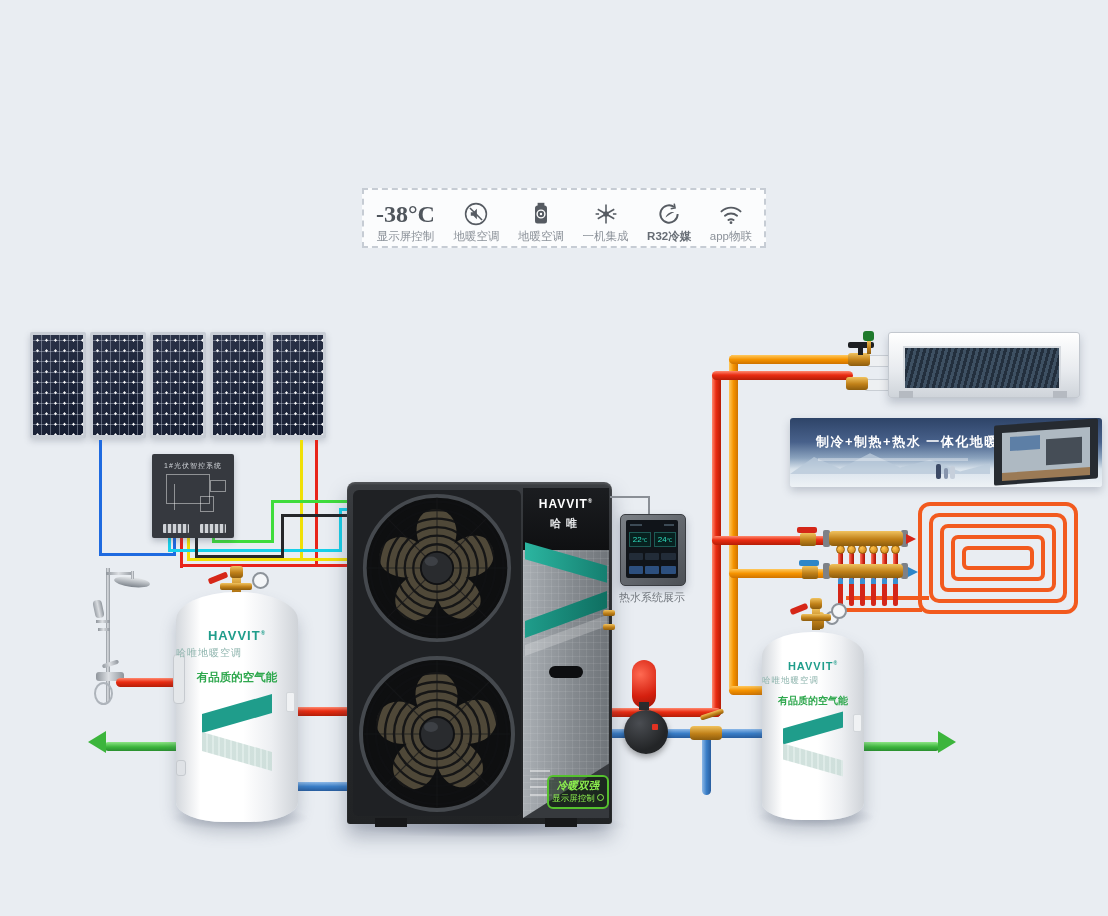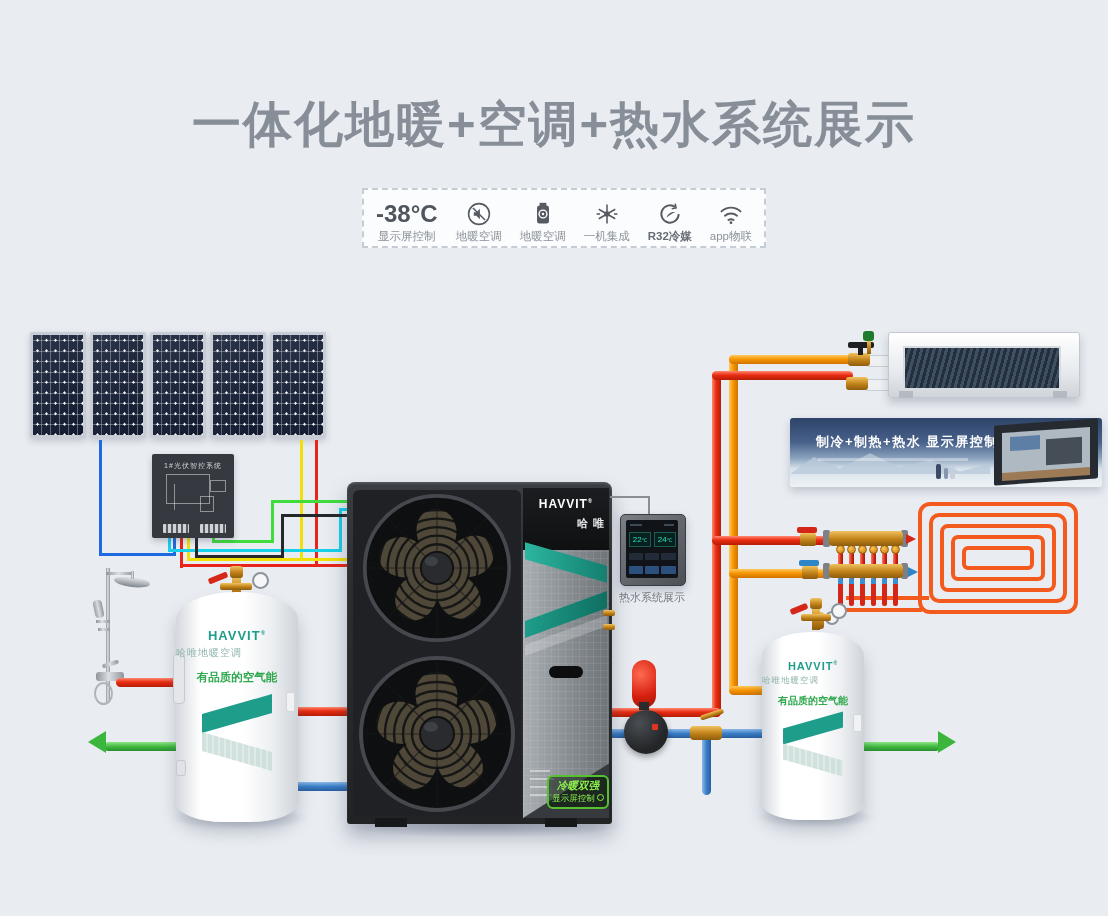--- a/index.html
+++ b/index.html
@@ -6,21 +6,21 @@
   body{font-family:"Liberation Sans","DejaVu Sans",sans-serif;background:#e9edf2;}
   .stage{position:relative;width:1108px;height:916px;background:#e9edf2;overflow:hidden;}
   .abs{position:absolute;}
   
   .page-title{position:absolute;left:0;top:92px;width:1108px;text-align:center;
     font-size:49px;font-weight:800;color:#878e97;letter-spacing:2px;}
   .feature-bar{position:absolute;left:362px;top:188px;width:404px;height:60px;
     background:#fbfcfd;border:2px dashed #c6ccd4;display:flex;align-items:center;
     justify-content:space-between;padding:0 12px;box-sizing:border-box;}
   .feat{display:flex;flex-direction:column;align-items:center;justify-content:flex-end;height:52px;}
-  .feat-temp{font-size:24px;font-weight:800;color:#4f555c;line-height:26px;}
+  .feat-temp{font-size:24px;font-weight:800;color:#4f555c;line-height:26px;font-family:Liberation Serif, serif;}
   .feat-label{font-size:11.5px;color:#8b9199;margin-top:2px;white-space:nowrap;}
   .feat-label.bold{color:#666c74;font-weight:700;}
   .ficon{width:26px;height:26px;}
   
   .solar-panel{position:absolute;top:332px;width:56px;height:106px;box-sizing:border-box;
     border:3px solid #c9ced6;border-radius:2px;
     background-color:#151e36;
     background-image:
       radial-gradient(circle 1.1px,rgba(255,255,255,.95) 0 1.1px,transparent 1.4px),
       repeating-linear-gradient(90deg,transparent 0 8px,rgba(225,232,245,.35) 8px 9px),
@@ -86,21 +86,20 @@
   .therm-cell{position:absolute;background:#07211f;border:1px solid #1d5a55;color:#2fe0c0;
     font-size:8px;text-align:center;line-height:13px;box-sizing:border-box;}
   .therm-btn{position:absolute;background:#222c38;border-radius:1px;}
   .therm-btn2{position:absolute;background:#2c4f7e;border-radius:1px;}
 </style>
 </head>
 <body>
 
 <div class="stage">
 
-  <div class="page-title">一体化地暖+空调+热水系统展示</div>
 
   <div class="feature-bar">
     <div class="feat">
       <div class="feat-temp">-38°C</div>
       <div class="feat-label">显示屏控制</div>
     </div>
     <div class="feat">
       <svg class="ficon" viewBox="0 0 30 30" fill="none" stroke="#565b62" stroke-width="1.8">
         <circle cx="15" cy="15" r="12"></circle>
           <path d="M9 13v4h3l4 4V9l-4 4H9z" fill="#565b62" stroke="none"></path>
@@ -255,21 +254,21 @@
   <div class="abs" style="left:823px;top:563px;width:7px;height:16px;background:#7d8187;border-radius:2px;"></div>
   <div class="abs" style="left:901px;top:563px;width:7px;height:16px;background:#7d8187;border-radius:2px;"></div>
   <div class="abs brass" style="left:829px;top:564px;width:74px;height:14px;border-radius:4px;"></div>
   <div class="abs" style="left:906px;top:534px;width:0;height:0;border-top:5px solid transparent;border-bottom:5px solid transparent;border-left:10px solid #d42618;"></div>
   <div class="abs" style="left:908px;top:567px;width:0;height:0;border-top:5px solid transparent;border-bottom:5px solid transparent;border-left:10px solid #2e86c8;"></div>
   <div class="abs brass" style="left:812px;top:612px;width:12px;height:17px;border-radius:3px;"></div>
   <div class="gauge" style="left:825px;top:611px;width:14px;height:14px;"></div>
 
   <div class="abs" style="left:790px;top:418px;width:312px;height:69px;border-radius:3px;overflow:hidden;background:linear-gradient(180deg,#2e4468 0%,#48618b 35%,#8aa2bd 58%,#d9e3ec 74%,#eef2f6 100%);box-shadow:0 4px 8px rgba(60,70,95,.25);">
     <div class="abs" style="left:0;top:30px;width:200px;height:26px;background:#b9c9d9;opacity:.8;clip-path:polygon(0 100%,12% 35%,25% 80%,40% 20%,55% 75%,70% 45%,85% 90%,100% 60%,100% 100%);"></div>
-    <div class="abs" style="left:26px;top:15px;font-size:13px;font-weight:800;color:#ffffff;letter-spacing:1.5px;">制冷+制热+热水  显示屏控制</div>
+    <div class="abs" style="left:26px;top:15px;font-size:13px;font-weight:800;color:#ffffff;letter-spacing:1.5px;">制冷+制热+热水  一体化地暖</div>
     <div class="abs" style="left:28px;top:40px;width:150px;height:3px;background:rgba(255,255,255,.35);"></div>
     <div class="abs" style="left:146px;top:46px;width:5px;height:15px;border-radius:2px;background:#3c4a66;"></div>
     <div class="abs" style="left:154px;top:50px;width:4px;height:11px;border-radius:2px;background:#8795ad;"></div>
     <div class="abs" style="left:160px;top:48px;width:5px;height:13px;border-radius:2px;background:#c6cfdb;"></div>
     <div class="abs" style="left:204px;top:4px;width:104px;height:60px;background:#262b31;transform:skewY(-4deg);border-radius:2px;"></div>
     <div class="abs" style="left:212px;top:12px;width:88px;height:44px;background:#aeb9c2;transform:skewY(-4deg);"></div>
     <div class="abs" style="left:220px;top:18px;width:30px;height:14px;background:#5d7fa6;transform:skewY(-4deg);"></div>
     <div class="abs" style="left:256px;top:20px;width:36px;height:26px;background:#454d56;transform:skewY(-4deg);"></div>
     <div class="abs" style="left:212px;top:52px;width:88px;height:8px;background:#9b7a55;transform:skewY(-4deg);"></div>
   </div>
@@ -326,21 +325,21 @@
         </g>
       </defs>
       <use href="#fanG"></use>
     </svg>
     <svg class="abs" style="left:10px;top:172px;" width="160" height="160" viewBox="0 0 160 160">
       <use href="#fanG"></use>
     </svg>
     <div class="hp-panel">
       <div class="abs" style="left:0;top:0;width:100%;height:62px;background:linear-gradient(180deg,#1b1d20,#0f1012);"></div>
       <div class="abs" style="left:0;top:9px;width:100%;text-align:center;color:#fff;font-weight:800;font-size:12px;letter-spacing:1px;"><span>HAVVIT</span><sup style="font-size:6px;">®</sup></div>
-      <div class="abs" style="left:0;top:28px;width:100%;text-align:right;color:#e8eaec;font-size:11px;letter-spacing:5px;font-weight:700;">哈唯</div>
+      <div class="abs" style="left:0;top:28px;width:100%;text-align:center;color:#e8eaec;font-size:11px;letter-spacing:5px;font-weight:700;">哈唯</div>
       <div class="chev" style="left:2px;top:66px;width:82px;height:17px;transform:skewY(16deg);background:linear-gradient(90deg,#2bb5a0,#157f70);"></div>
       <div class="chev" style="left:2px;top:118px;width:82px;height:17px;transform:skewY(-20deg);background:linear-gradient(90deg,#1f9d8b,#0f6f61);"></div>
       <div class="chev" style="left:2px;top:142px;width:82px;height:11px;transform:skewY(-20deg);background:rgba(255,255,255,.22);"></div>
       <div class="abs" style="left:26px;top:178px;width:34px;height:12px;background:#0d0e10;border-radius:6px;"></div>
       <div class="abs" style="left:0;bottom:0;width:100%;height:70px;background:#36393d;clip-path:polygon(0 100%,100% 22%,100% 100%);"></div>
       <div class="spec-bar" style="left:7px;bottom:46px;width:20px;"></div>
       <div class="spec-bar" style="left:7px;bottom:38px;width:24px;"></div>
       <div class="spec-bar" style="left:7px;bottom:30px;width:18px;"></div>
       <div class="spec-bar" style="left:7px;bottom:22px;width:22px;"></div>
       <div class="badge" style="left:24px;bottom:9px;width:58px;">

